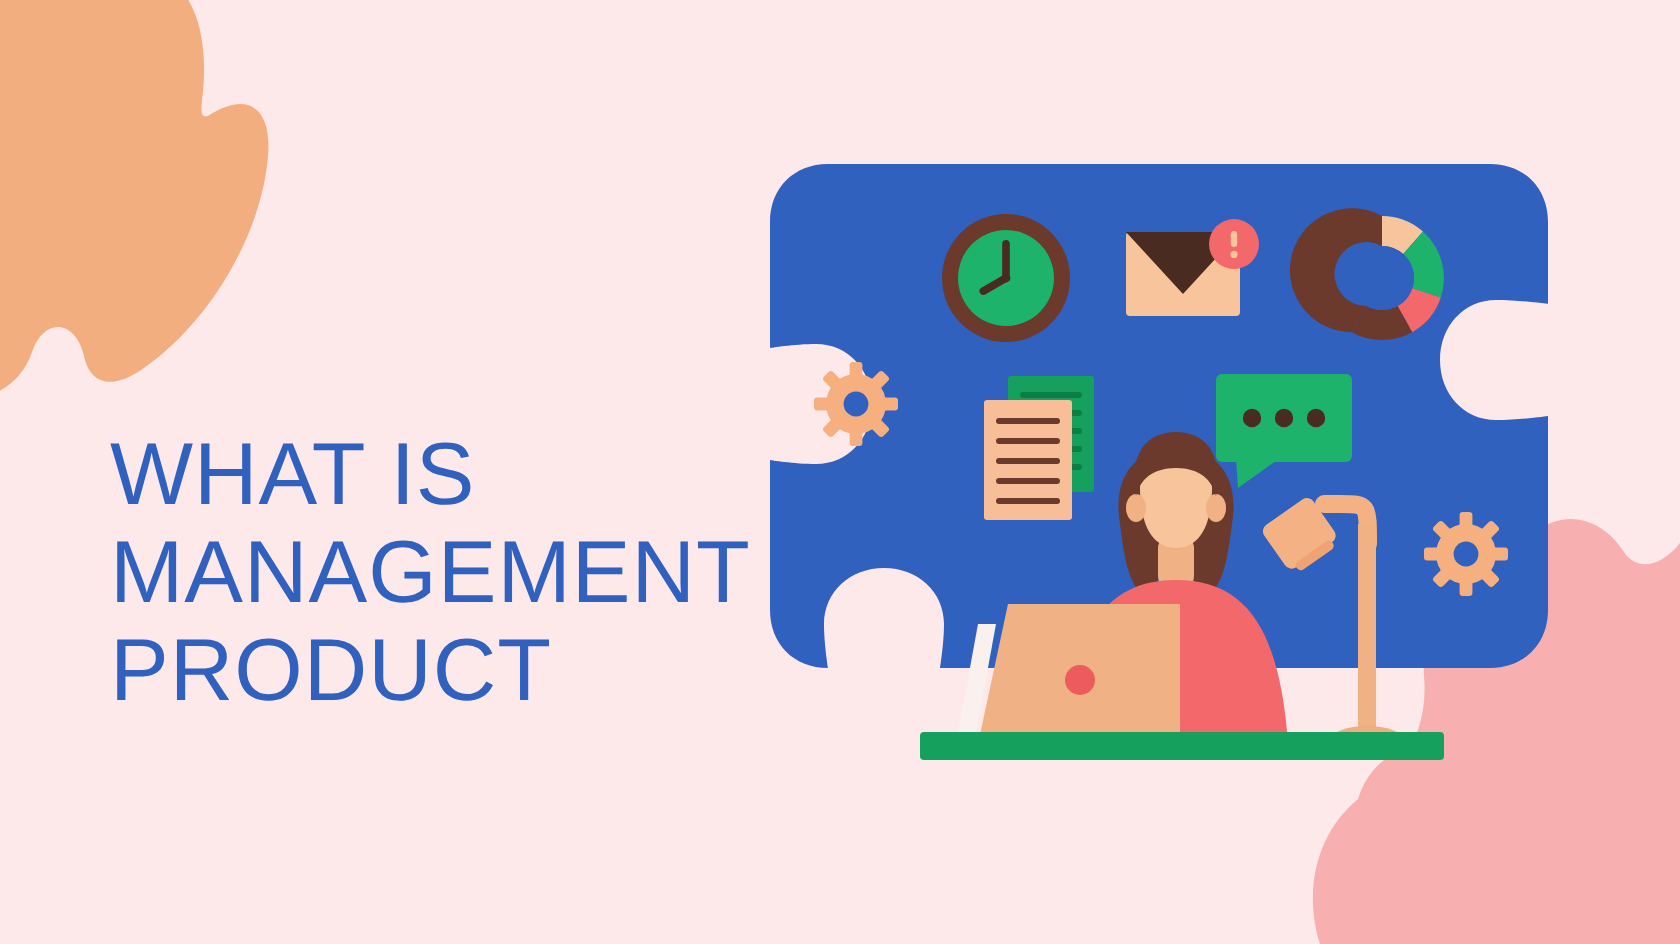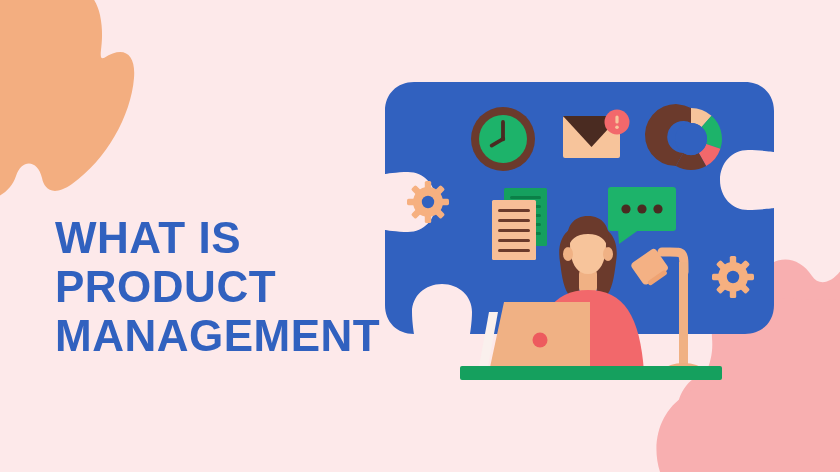--- a/index.html
+++ b/index.html
@@ -19,21 +19,21 @@
     width:840px; height:472px;
     display:block;
   }
   #headline{
     position:absolute;
     left:55px; top:213px;
     width:370px;
     z-index:5;
     color:#3161BF;
     font-family:"Liberation Sans", sans-serif;
-    font-weight:bold;
+    font-weight:normal;
     font-size:44px;
     line-height:49px;
     letter-spacing:0.5px;
     text-transform:uppercase;
     -webkit-font-smoothing:antialiased;
   }
   #headline .ln{ display:block; white-space:nowrap; }
 </style>
 </head>
 <body>
@@ -71,22 +71,22 @@
              L 900,472 L 900,300 Z"></path>
     <path fill="#F8AFB0" d="M 660,472
              C 650,440 662,410 684,396
              C 706,382 714,360 712,338
              C 710,312 730,296 756,298
              L 840,300 L 840,472 Z"></path>
   </svg>
 
   <div id="headline">
     <span class="ln">What is</span>
+    <span class="ln">Management</span>
     <span class="ln">Product</span>
-    <span class="ln">Management</span>
   </div>
 
   <svg id="art-svg" viewBox="0 0 840 472">
 
     <path fill="#3161BF" d="M 452,82
              L 745,82
              C 762,82 774,94 774,111
              L 774,152
              C 774,152 760,150 748,150
              C 732,150 720,163 720,180

